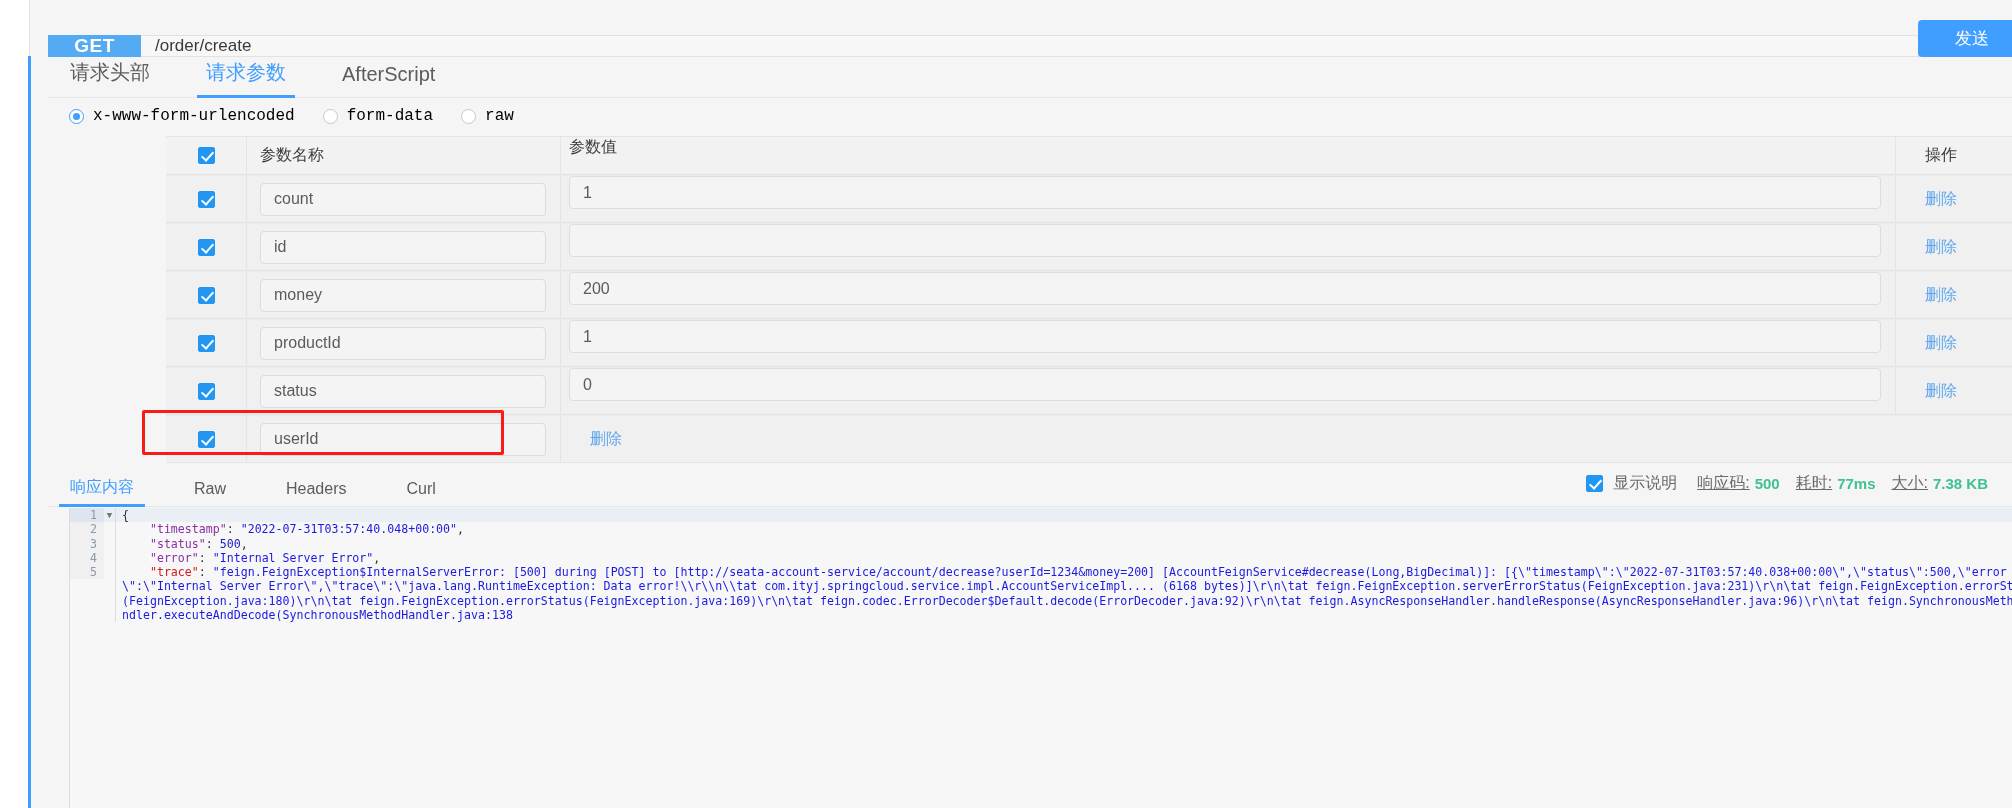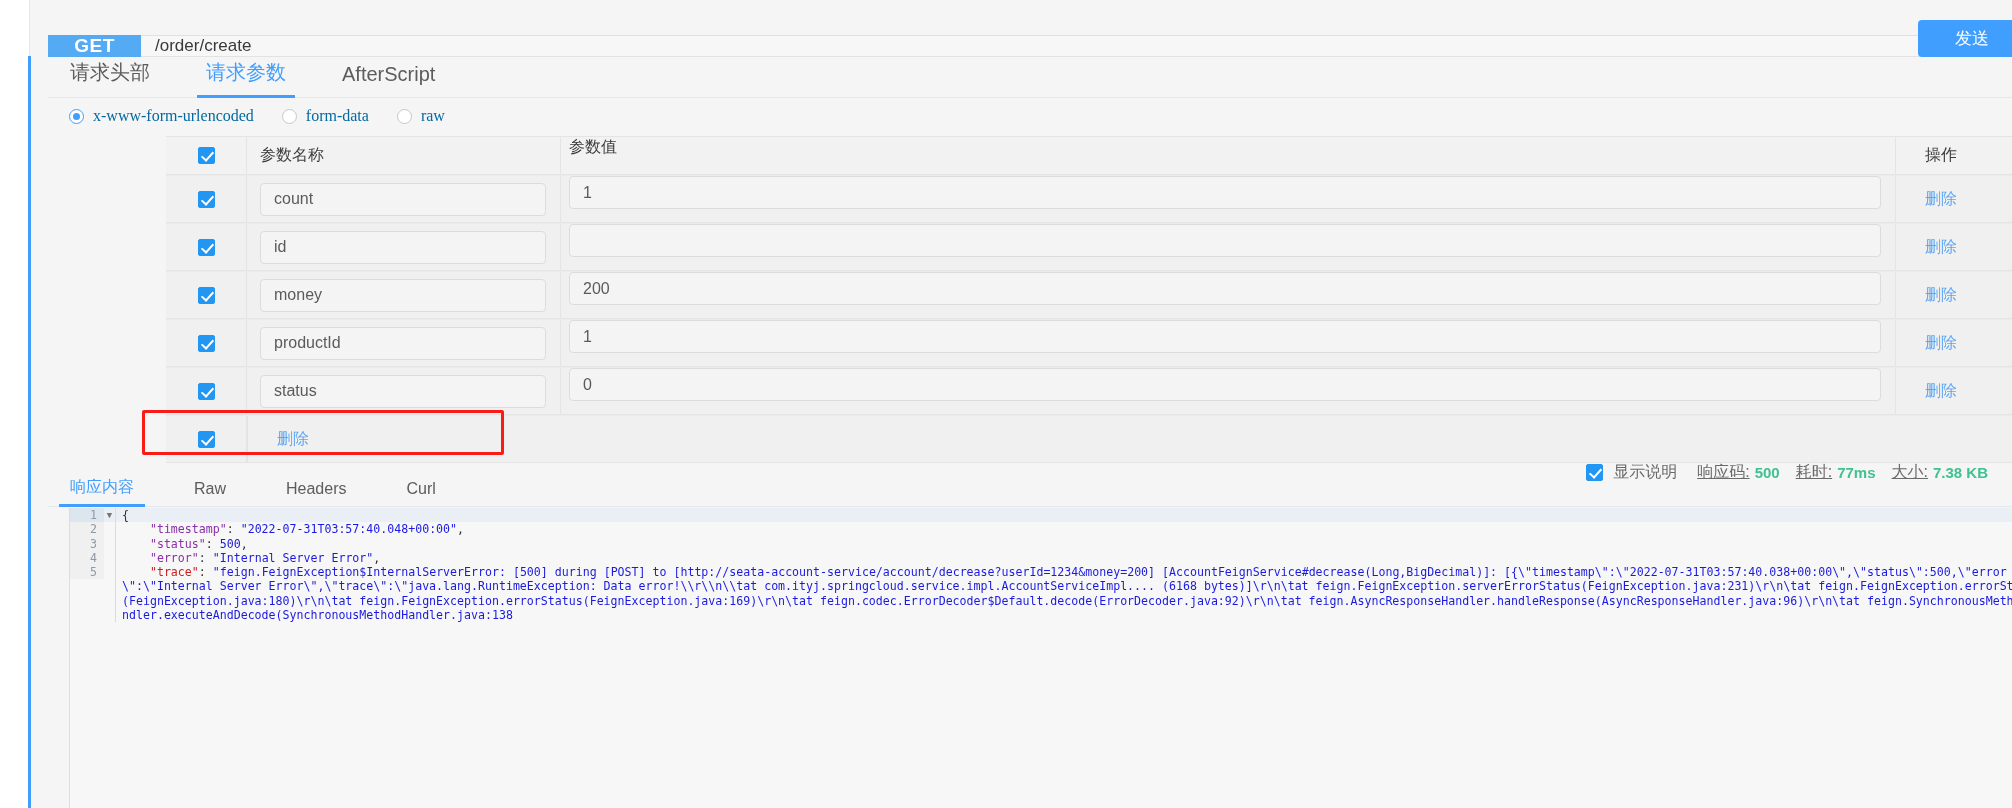--- a/index.html
+++ b/index.html
@@ -101,21 +101,21 @@
     width: 15px; height: 15px; border-radius: 50%;
     border: 1px solid #c7c7c7; background: #fff;
     margin-right: 9px; position: relative; flex: none;
   }
   .radio-opt.checked .radio-circle { border-color: #409eff; }
   .radio-opt.checked .radio-circle::after {
     content: ""; position: absolute;
     left: 3px; top: 3px; width: 7px; height: 7px;
     border-radius: 50%; background: #409eff;
   }
-  .radio-label { font-size: 16px; color: #0369a1; font-family: Liberation Serif, serif; }
+  .radio-label { font-size: 16px; color: #000000; font-family: Liberation Mono, monospace; }
 
   
   .ptable {
     position: absolute; left: 135px; top: 136px;
     width: 1877px;
   }
   .prow {
     display: flex; align-items: center;
     height: 48px;
     background: #f0f0f0;
@@ -181,21 +181,21 @@
     position: relative; cursor: pointer;
     font-family: "Liberation Sans", sans-serif;
   }
   .resp-tab:first-child { margin-left: 22px; }
   .resp-tab.active { color: #409eff; }
   .resp-tab.active::after {
     content: ""; position: absolute; left: -11px; right: -11px; bottom: -1px;
     height: 3px; background: #409eff;
   }
   .resp-meta {
-    position: absolute; right: 8px; top: 462px;
+    position: absolute; right: 8px; top: 473px;
     display: flex; align-items: center;
     font-size: 16px; color: #6a6a6a;
     font-family: "Liberation Sans", sans-serif;
   }
   .resp-meta .cbox { margin-right: 10px; }
   .meta-lbl { margin-right: 20px; }
   .meta-key { margin-right: 5px; text-decoration: underline; }
   .meta-num { color: #3ec28f; font-weight: bold; font-size: 15px; margin-right: 16px; }
 
   
@@ -357,20 +357,23 @@
         </div>
         <div class="c-act">
           <span class="del-link">删除</span>
         </div>
       </div>
 
       <div class="prow">
         <div class="c-check">
           <span class="cbox"></span>
         </div>
+        <div class="c-name">
+          <input class="pinput" type="text" value="userId" style="">
+        </div>
         <div class="c-act">
           <span class="del-link">删除</span>
         </div>
       </div>
 
     </div>
 
     <div class="redbox"></div>
 
     <div class="resp-tabrow">

